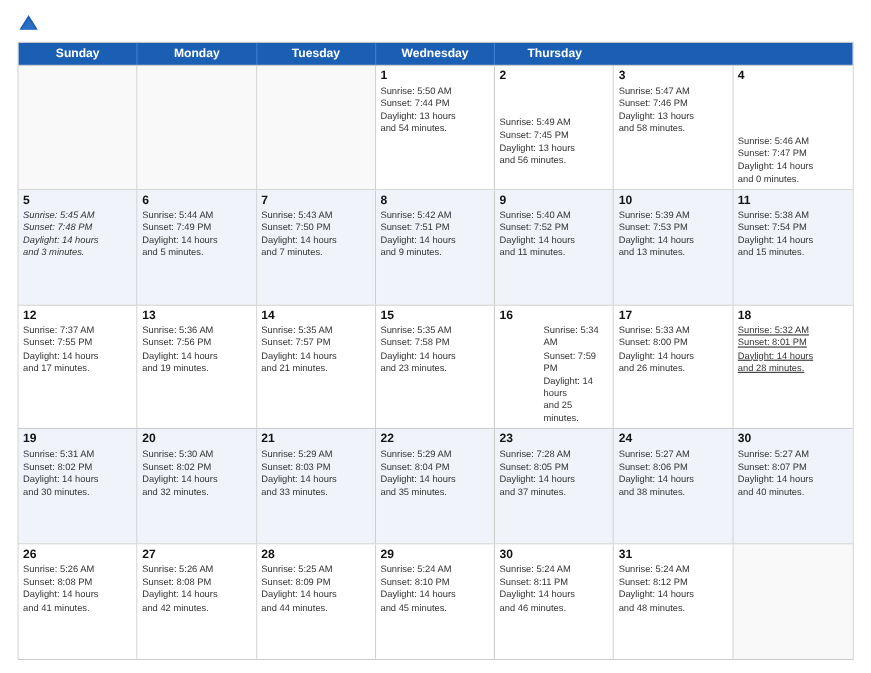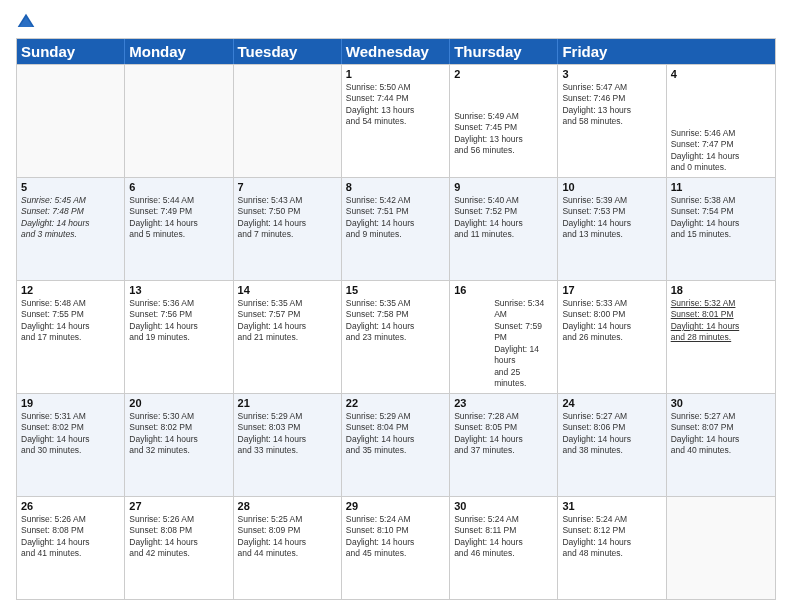--- a/index.html
+++ b/index.html
@@ -60,24 +60,24 @@
       flex-direction: column;
       border: 1px solid #ccc;
     }
     .cal-header-row {
       display: grid;
       grid-template-columns: repeat(7, 1fr);
       background: #1a5fb4;
     }
     .cal-header-cell {
       color: #fff;
-      font-size: 15px;
+      font-size: 11px;
       font-weight: bold;
       padding: 4px 4px;
-      text-align: left;
+      text-align: center;
       border-right: 1px solid #3a7fd4;
     }
     .cal-header-cell:last-child { border-right: none; }
     .cal-body {
       flex: 1;
       display: flex;
       flex-direction: column;
     }
     .cal-row {
       display: grid;
@@ -133,21 +133,20 @@
     </div>
   </div>
 
   <div class="calendar">
     <div class="cal-header-row">
     <div class="cal-header-cell">Sunday</div>
         <div class="cal-header-cell">Monday</div>
         <div class="cal-header-cell">Tuesday</div>
         <div class="cal-header-cell">Wednesday</div>
         <div class="cal-header-cell">Thursday</div>
-        <div class="cal-header-cell">Friday</div>
       </div>
     <div class="cal-body">
     <div class="cal-row">
           <div class="cal-cell empty"></div>
           <div class="cal-cell empty"></div>
           <div class="cal-cell empty"></div>
           <div class="cal-cell">
             <span class="day-num">1</span>
             <div class="cell-text" style="white-space: pre-line;">Sunrise: 5:50 AM
 Sunset: 7:44 PM
@@ -223,21 +222,21 @@
             <span class="day-num">11</span>
             <div class="cell-text" style="white-space: pre-line;">Sunrise: 5:38 AM
 Sunset: 7:54 PM
 Daylight: 14 hours
 and 15 minutes.</div>
           </div>
         </div>
         <div class="cal-row">
           <div class="cal-cell">
             <span class="day-num">12</span>
-            <div class="cell-text" style="white-space: pre-line;">Sunrise: 5:48 AM
+            <div class="cell-text" style="white-space: pre-line;">Sunrise: 7:37 AM
 Sunset: 7:55 PM
 Daylight: 14 hours
 and 17 minutes.</div>
           </div>
           <div class="cal-cell">
             <span class="day-num">13</span>
             <div class="cell-text" style="white-space: pre-line;">Sunrise: 5:36 AM
 Sunset: 7:56 PM
 Daylight: 14 hours
 and 19 minutes.</div>

